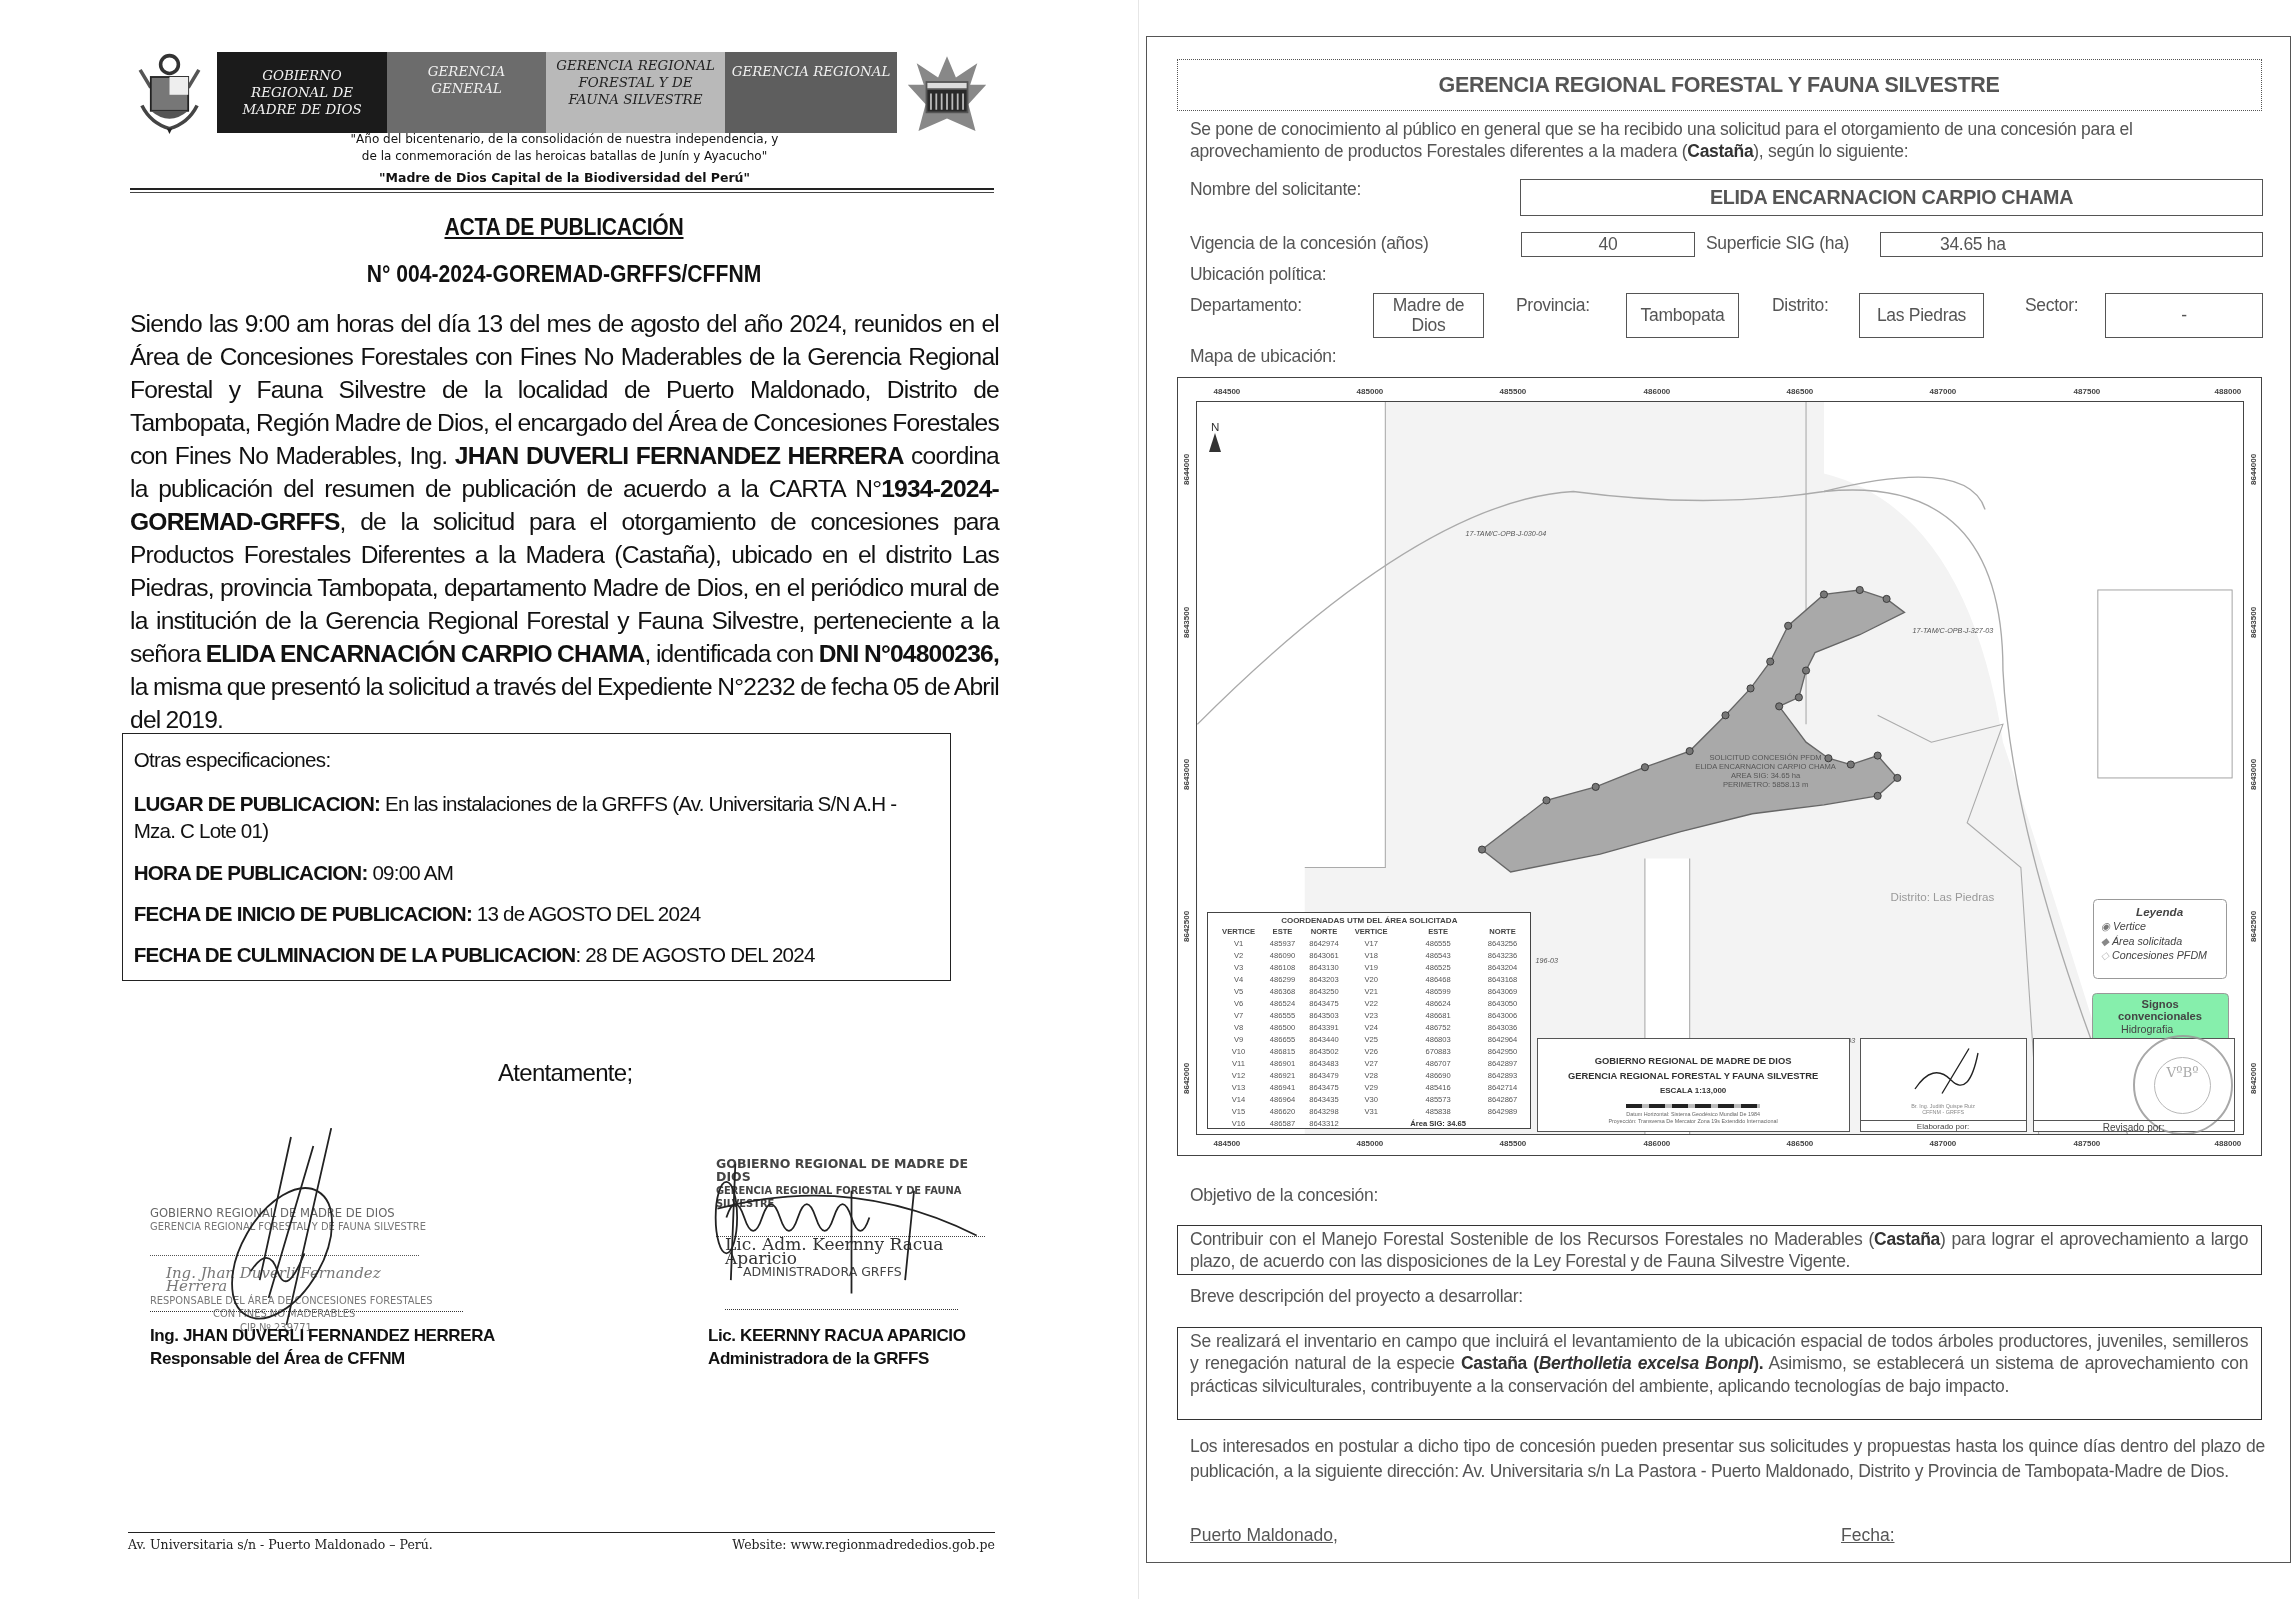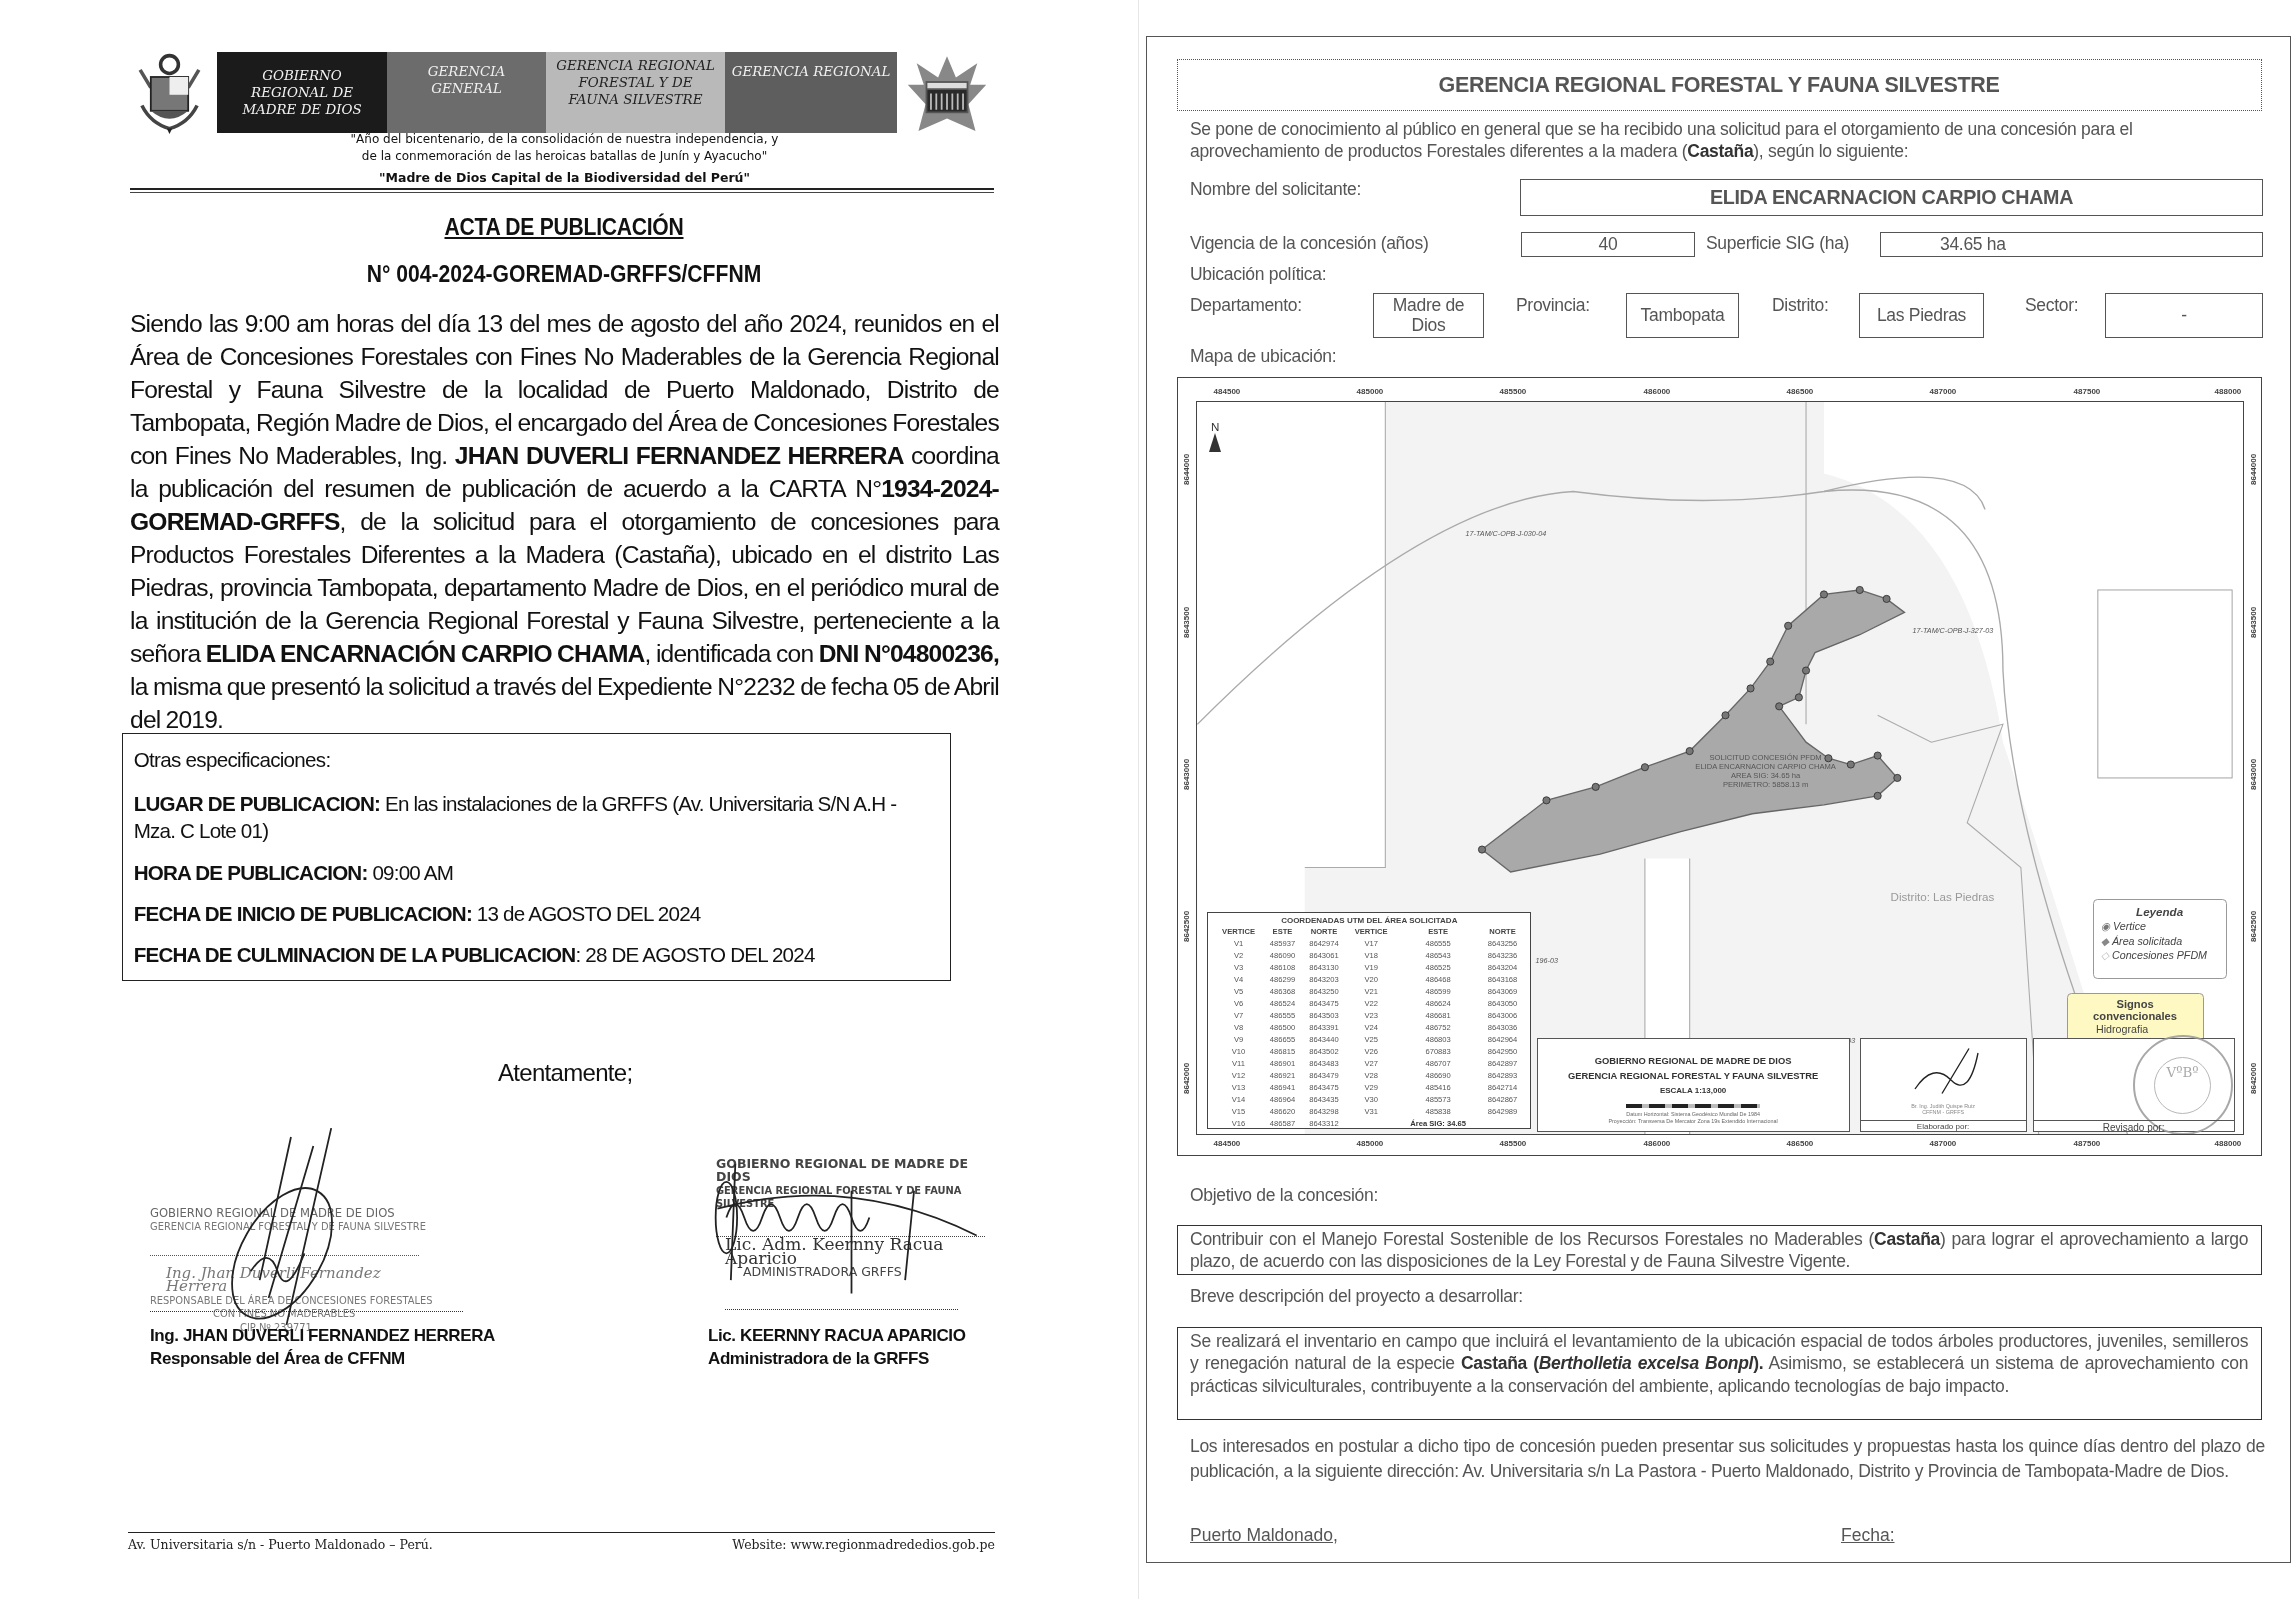--- a/index.html
+++ b/index.html
@@ -72,21 +72,21 @@
 
   .coord-table { position: absolute; left: 10.7px; top: 510px; width: 324px; height: 217px; background: #fff; border: 1.8px solid #444; padding: 2.7px 5.4px; }
   .coord-table .ct-title { text-align: center; font-size: 8px; font-weight: bold; color: #444; margin-bottom: 1.8px; }
   .coord-table table { width: 100%; border-collapse: collapse; font-size: 7.6px; color: #555; }
   .coord-table th { font-weight: bold; color: #444; font-size: 7.6px; padding: 0.9px 0; }
   .coord-table td { text-align: center; padding: 1.5px 0; }
 
   .legend { position: absolute; left: 896px; top: 497px; width: 134px; height: 80px; background: #fff; border: 0.9px solid #999; border-radius: 4.5px; padding: 4.5px 7.2px; font-size: 10.7px; color: #444; }
   .legend .lg-title { text-align: center; font-weight: bold; font-style: italic; font-size: 11.6px; margin-bottom: 1.8px; }
   .legend .lg-item { font-style: italic; line-height: 14.3px; }
-  .signs { position: absolute; left: 870px; top: 591px; width: 137px; height: 64px; background: #fef9c3; border: 0.9px solid #999; border-radius: 4.5px; padding: 3.6px 5.4px; font-size: 10.7px; color: #444; }
+  .signs { position: absolute; left: 895px; top: 591px; width: 137px; height: 64px; background: #86efac; border: 0.9px solid #999; border-radius: 4.5px; padding: 3.6px 5.4px; font-size: 10.7px; color: #444; }
   .signs .sg-title { text-align: center; font-weight: bold; font-size: 11.2px; }
   .signs .sg-item { padding-left: 23px; line-height: 14.3px; }
 
   .title-block { position: absolute; left: 340px; top: 636px; width: 313px; height: 94px; background: #fff; border: 0.9px solid #555; text-align: center; padding-top: 14.3px; }
   .title-block .tb1, .title-block .tb2 { font-weight: bold; font-size: 9.4px; color: #333; line-height: 15px; }
   .title-block .tb3 { font-weight: bold; font-size: 8px; color: #333; margin-top: 2.7px; }
   .title-block .scalebar { width: 134px; height: 4.5px; margin: 9px auto 2.7px; background: repeating-linear-gradient(90deg, #222 0 16px, #bbb 16px 23px); }
   .title-block .tb4 { font-size: 5.4px; color: #666; line-height: 7.2px; }
   .elab-block { position: absolute; left: 663px; top: 636px; width: 167px; height: 94px; background: #fff; border: 0.9px solid #555; }
   .elab-block .el-name { position: absolute; left: 0; top: 64px; width: 100%; text-align: center; font-size: 5.4px; color: #888; }

